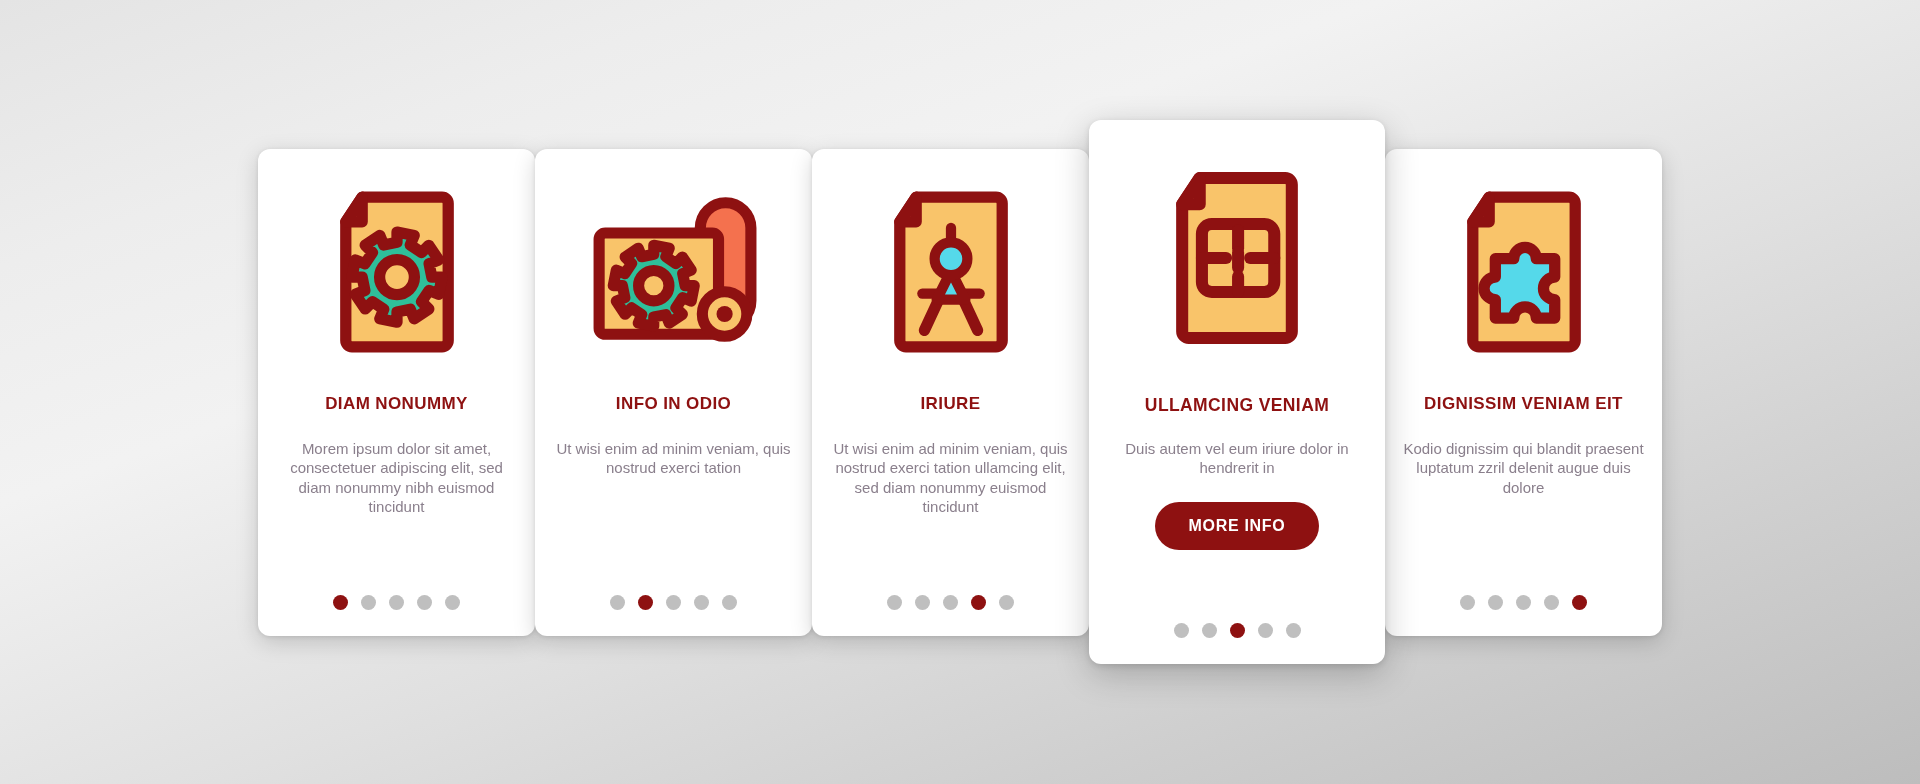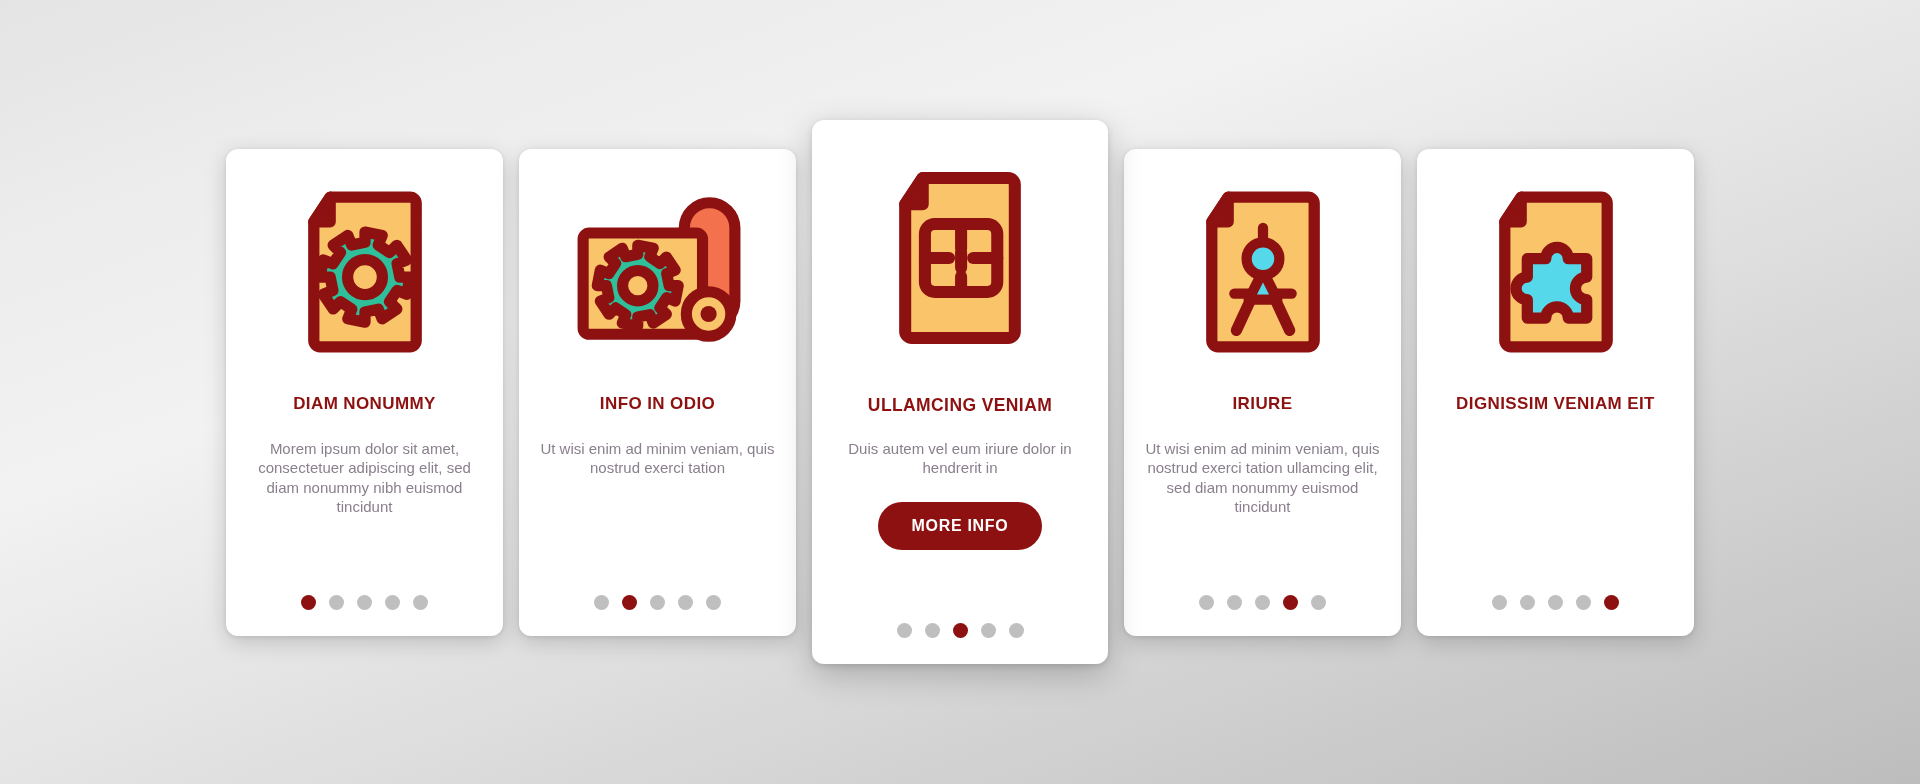--- a/index.html
+++ b/index.html
@@ -18,21 +18,21 @@
     inset:0;
     display:flex;
     justify-content:center;
     align-items:center;
   }
 
   .cards{
     display:flex;
     align-items:center;
     justify-content:center;
-    gap:16px;
+    gap:0;
   }
 
   .card{
     width:277px;
     height:487px;
     background:#ffffff;
     border-radius:12px;
     box-shadow:0 6px 22px rgba(0,0,0,0.17), 0 1px 4px rgba(0,0,0,0.10);
     display:flex;
     flex-direction:column;
@@ -149,20 +149,46 @@
         <div class="card-title">INFO IN ODIO</div>
         <div class="card-desc">Ut wisi enim ad minim veniam, quis nostrud exerci tation</div>
         <div class="dots">
           <span class="dot"></span>
           <span class="dot active"></span>
           <span class="dot"></span>
           <span class="dot"></span>
           <span class="dot"></span>
         </div>
       </div>
+      <div class="card">
+        <div class="icon-wrap">
+    <svg width="140" height="170" viewBox="0 0 136 166">
+
+    <path d="M34 10 H112 a6 6 0 0 1 6 6 V150 a6 6 0 0 1 -6 6 H24 a6 6 0 0 1 -6 -6 V34 Z" fill="#f9c46a" stroke="#8e1111" stroke-width="11" stroke-linejoin="round"></path>
+    <path d="M34 10 V34 H18 Z" fill="#f4714e" stroke="#8e1111" stroke-width="11" stroke-linejoin="round"></path>
+
+        <path d="M68 40 V56" stroke="#8e1111" stroke-width="10" stroke-linecap="round"></path>
+        <path d="M68 84 L42 140" stroke="#8e1111" stroke-width="11" stroke-linecap="round"></path>
+        <path d="M68 84 L94 140" stroke="#8e1111" stroke-width="11" stroke-linecap="round"></path>
+        <path d="M40 104 H96" stroke="#8e1111" stroke-width="10" stroke-linecap="round"></path>
+        <path d="M68 82 L54 110 H82 Z" fill="#55d9ea" stroke="#8e1111" stroke-width="10" stroke-linejoin="round"></path>
+        <circle cx="68" cy="70" r="16" fill="#55d9ea" stroke="#8e1111" stroke-width="10"></circle>
+
+    </svg>
+        </div>
+        <div class="card-title">IRIURE</div>
+        <div class="card-desc">Ut wisi enim ad minim veniam, quis nostrud exerci tation ullamcing elit, sed diam nonummy euismod tincidunt</div>
+        <div class="dots">
+          <span class="dot"></span>
+          <span class="dot"></span>
+          <span class="dot"></span>
+          <span class="dot active"></span>
+          <span class="dot"></span>
+        </div>
+      </div>
       <div class="card featured">
         <div class="icon-wrap">
     <svg width="150" height="182" viewBox="0 0 136 166">
 
     <path d="M34 10 H112 a6 6 0 0 1 6 6 V150 a6 6 0 0 1 -6 6 H24 a6 6 0 0 1 -6 -6 V34 Z" fill="#f9c46a" stroke="#8e1111" stroke-width="11" stroke-linejoin="round"></path>
     <path d="M34 10 V34 H18 Z" fill="#f4714e" stroke="#8e1111" stroke-width="11" stroke-linejoin="round"></path>
 
         <rect x="36" y="52" width="66" height="62" rx="9" fill="none" stroke="#8e1111" stroke-width="11"></rect>
         <path d="M36 83 H58" stroke="#8e1111" stroke-width="11" stroke-linecap="round"></path>
         <path d="M80 83 H102" stroke="#8e1111" stroke-width="11" stroke-linecap="round"></path>
@@ -183,52 +209,27 @@
           <span class="dot"></span>
         </div>
       </div>
       <div class="card">
         <div class="icon-wrap">
     <svg width="140" height="170" viewBox="0 0 136 166">
 
     <path d="M34 10 H112 a6 6 0 0 1 6 6 V150 a6 6 0 0 1 -6 6 H24 a6 6 0 0 1 -6 -6 V34 Z" fill="#f9c46a" stroke="#8e1111" stroke-width="11" stroke-linejoin="round"></path>
     <path d="M34 10 V34 H18 Z" fill="#f4714e" stroke="#8e1111" stroke-width="11" stroke-linejoin="round"></path>
 
-        <path d="M68 40 V56" stroke="#8e1111" stroke-width="10" stroke-linecap="round"></path>
-        <path d="M68 84 L42 140" stroke="#8e1111" stroke-width="11" stroke-linecap="round"></path>
-        <path d="M68 84 L94 140" stroke="#8e1111" stroke-width="11" stroke-linecap="round"></path>
-        <path d="M40 104 H96" stroke="#8e1111" stroke-width="10" stroke-linecap="round"></path>
-        <path d="M68 82 L54 110 H82 Z" fill="#55d9ea" stroke="#8e1111" stroke-width="10" stroke-linejoin="round"></path>
-        <circle cx="68" cy="70" r="16" fill="#55d9ea" stroke="#8e1111" stroke-width="10"></circle>
-
-    </svg>
-        </div>
-        <div class="card-title">IRIURE</div>
-        <div class="card-desc">Ut wisi enim ad minim veniam, quis nostrud exerci tation ullamcing elit, sed diam nonummy euismod tincidunt</div>
-        <div class="dots">
-          <span class="dot"></span>
-          <span class="dot"></span>
-          <span class="dot"></span>
-          <span class="dot active"></span>
-          <span class="dot"></span>
-        </div>
-      </div>
-      <div class="card">
-        <div class="icon-wrap">
-    <svg width="140" height="170" viewBox="0 0 136 166">
-
-    <path d="M34 10 H112 a6 6 0 0 1 6 6 V150 a6 6 0 0 1 -6 6 H24 a6 6 0 0 1 -6 -6 V34 Z" fill="#f9c46a" stroke="#8e1111" stroke-width="11" stroke-linejoin="round"></path>
-    <path d="M34 10 V34 H18 Z" fill="#f4714e" stroke="#8e1111" stroke-width="11" stroke-linejoin="round"></path>
-
         <path d="M40 70 h18 a11 11 0 1 1 22 0 h18 v18 a11 11 0 1 0 0 22 v18 h-18
                  a11 11 0 1 0 -22 0 h-18 v-18 a11 11 0 1 1 0 -22 Z" fill="#55d9ea" stroke="#8e1111" stroke-width="11" stroke-linejoin="round"></path>
 
     </svg>
         </div>
         <div class="card-title">DIGNISSIM VENIAM EIT</div>
+        <div class="card-desc">Kodio dignissim qui blandit praesent luptatum zzril delenit augue duis dolore</div>
         <div class="dots">
           <span class="dot"></span>
           <span class="dot"></span>
           <span class="dot"></span>
           <span class="dot"></span>
           <span class="dot active"></span>
         </div>
       </div>
     </div>
 </div>

